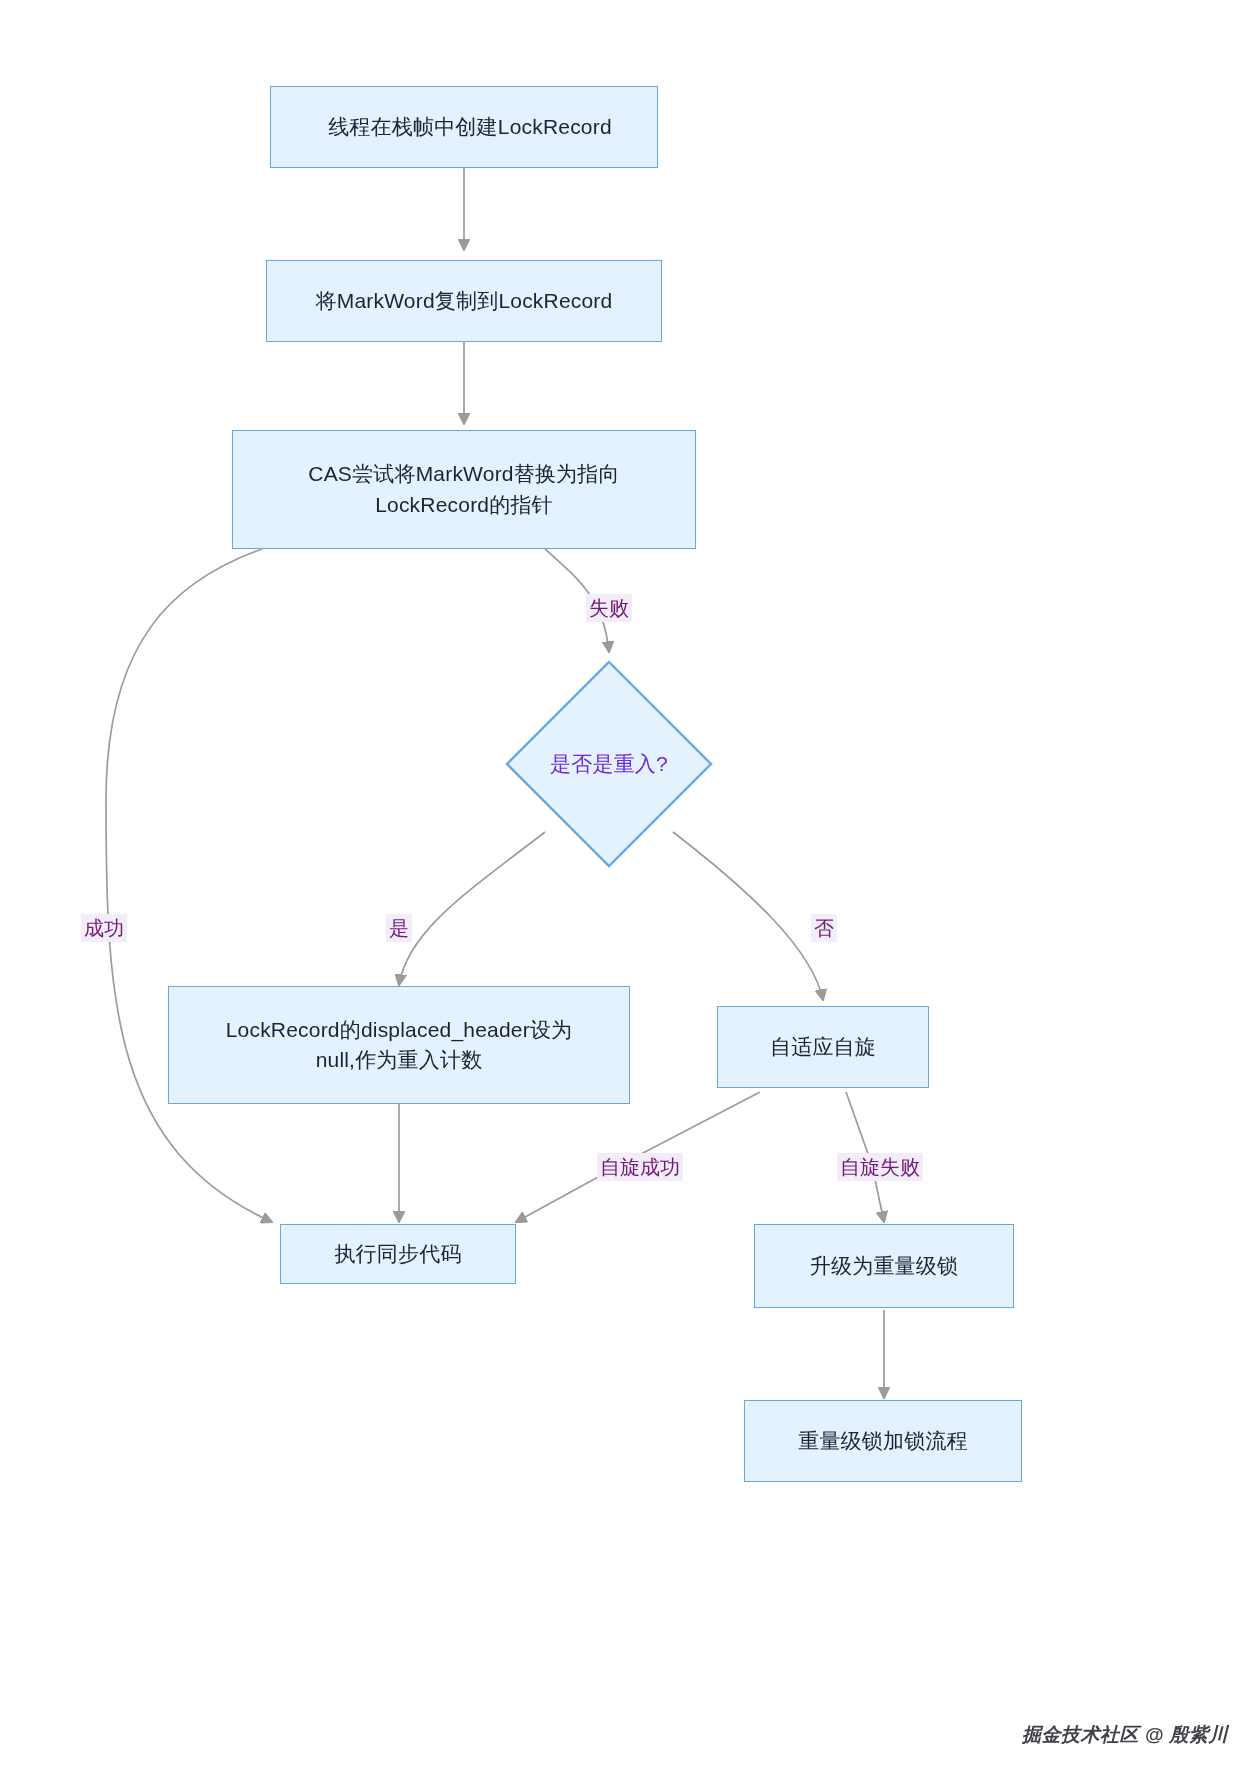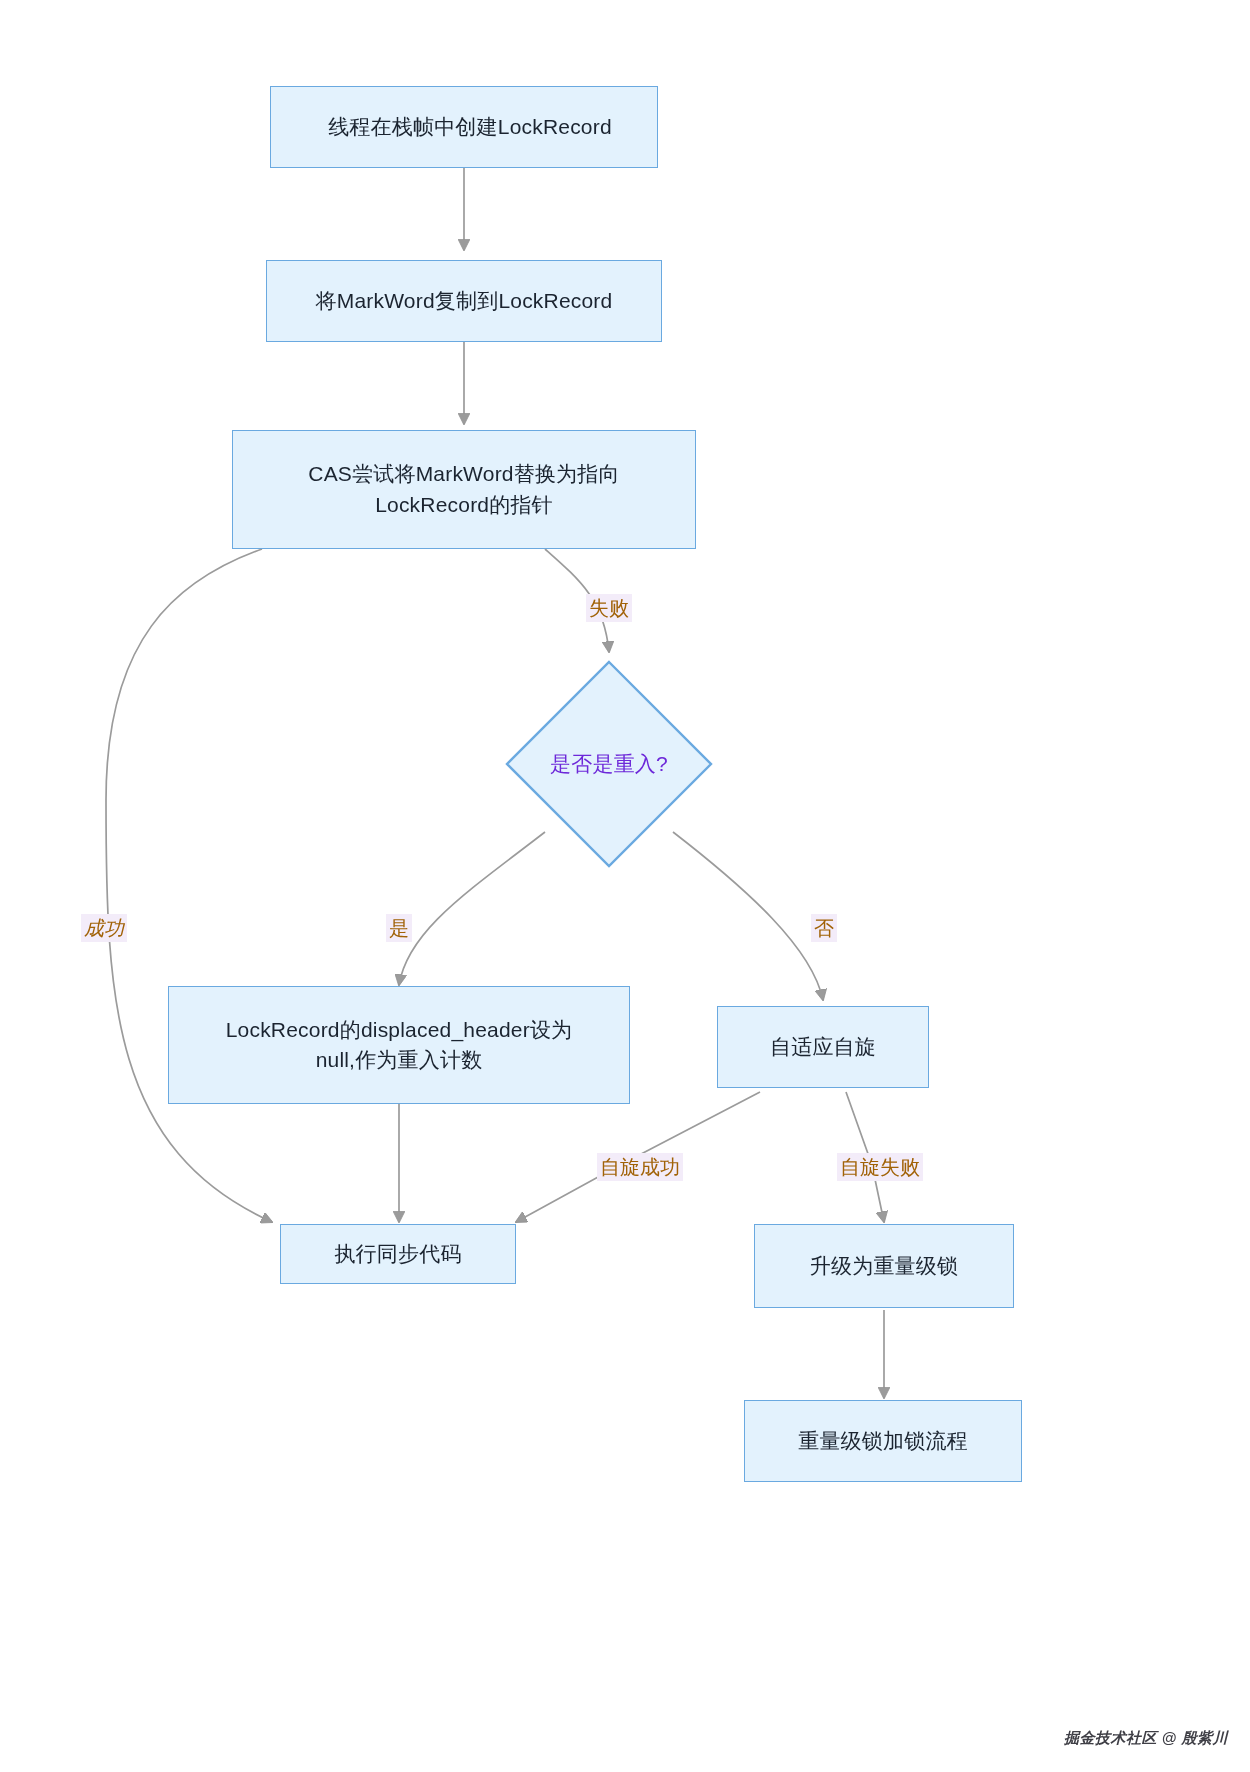--- a/index.html
+++ b/index.html
@@ -57,32 +57,32 @@
   }
   .decision-label {
     position: relative;
     z-index: 2;
     font-size: 21px;
     color: #6d28d9;
   }
   .edge-label {
     position: absolute;
     background: #f3ecf9;
-    color: #a16207;
+    color: #701a75;
     font-size: 20px;
     line-height: 1.2;
     padding: 2px 3px;
     white-space: nowrap;
     z-index: 4;
   }
   .watermark {
     position: absolute;
     right: 22px;
     bottom: 24px;
-    font-size: 15px;
+    font-size: 19px;
     color: #3f3f46;
     font-style: italic;
     font-weight: bold;
     letter-spacing: 0.5px;
     z-index: 5;
   }
 </style>
 </head>
 <body>
 
@@ -156,21 +156,21 @@
   </div>
 
   <div class="node" style="left:744px; top:1400px; width:278px; height:82px;">
     <span>重量级锁加锁流程</span>
   </div>
 
   <div class="edge-label" style="left:586px; top:594px;">
     <span>失败</span>
   </div>
 
-  <div class="edge-label" style="left:81px; top:914px;font-style:italic;">
+  <div class="edge-label" style="left:81px; top:914px;">
     <span>成功</span>
   </div>
 
   <div class="edge-label" style="left:386px; top:914px;">
     <span>是</span>
   </div>
 
   <div class="edge-label" style="left:811px; top:914px;">
     <span>否</span>
   </div>

